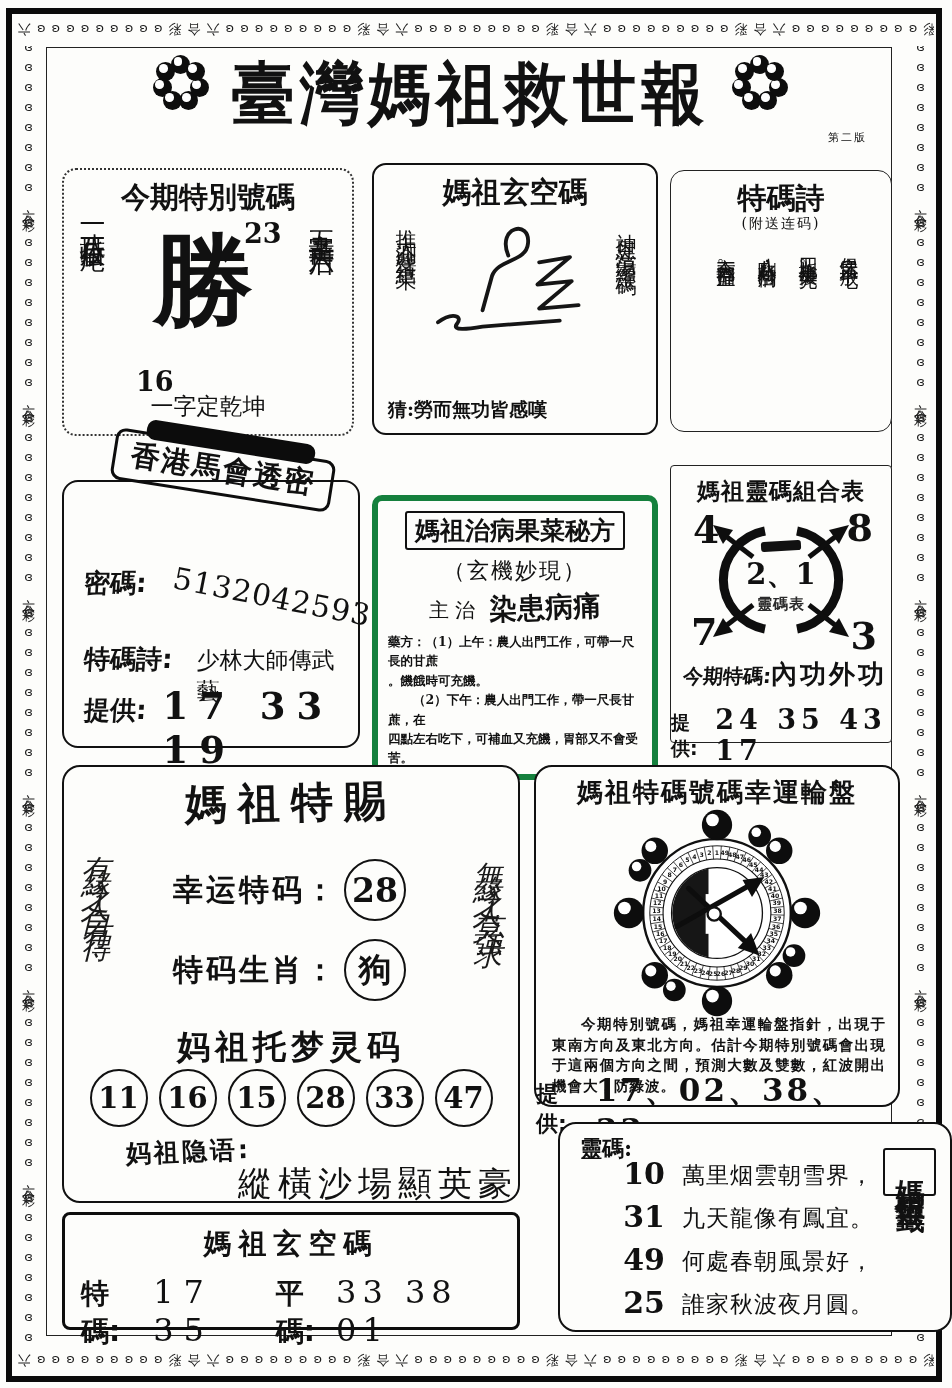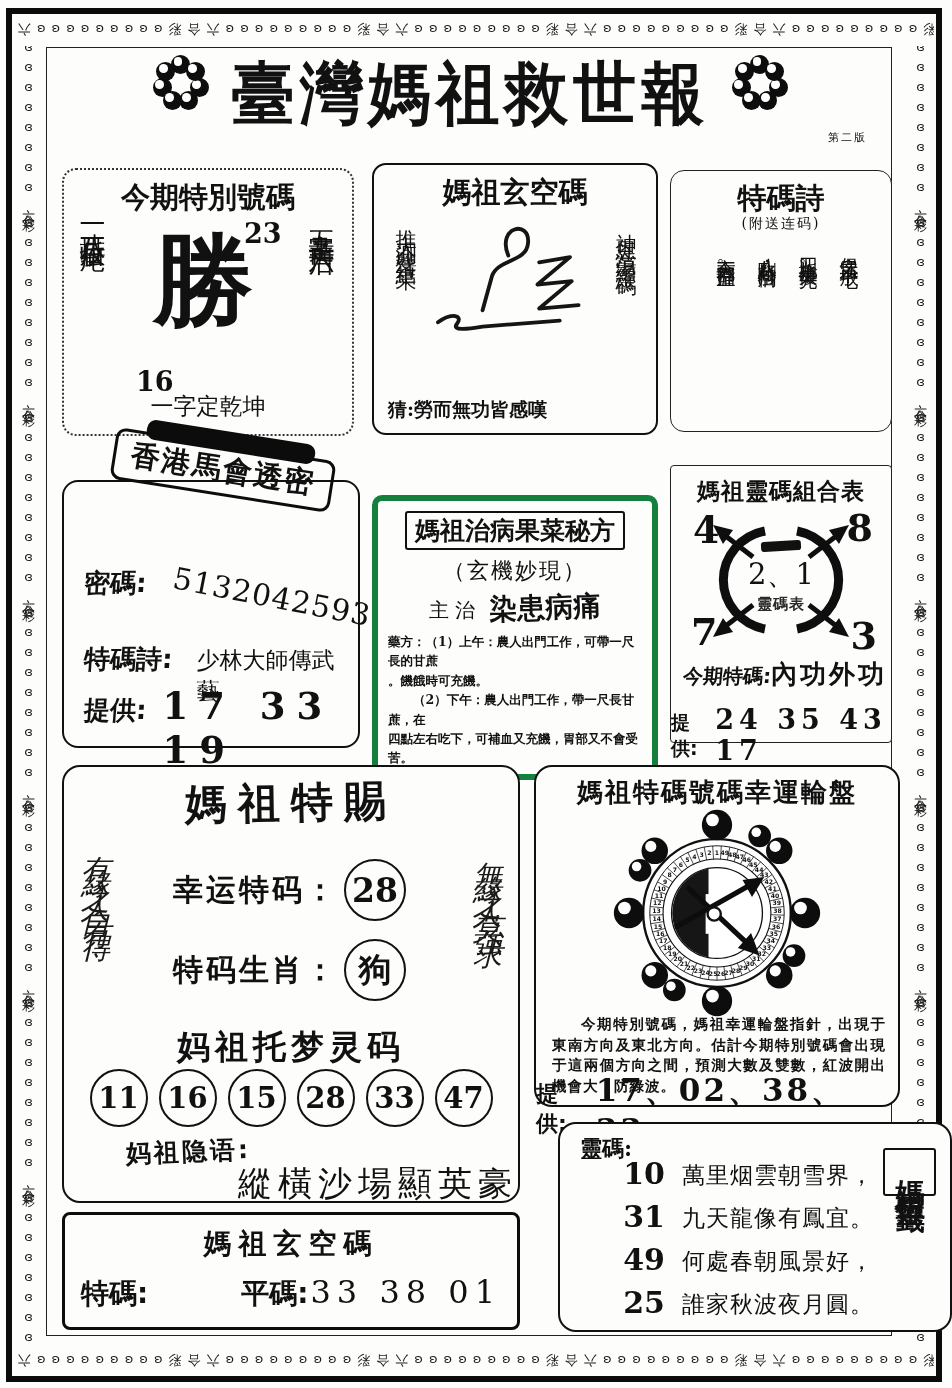--- a/index.html
+++ b/index.html
@@ -80,21 +80,21 @@
   .rc-body{margin:8px 10px 0;font-size:12.5px;font-weight:700;line-height:1.55;white-space:pre-line;}
 
   
   .box-combo{left:670px;top:465px;width:222px;height:278px;border:1.5px solid #222;border-radius:4px;}
   .cb-title{margin-top:10px;text-align:center;font-size:23px;font-weight:900;letter-spacing:1px;}
   .cb-diagram{position:relative;height:142px;margin-top:2px;}
   .cb-num{position:absolute;font-size:38px;font-weight:600;line-height:1;}
   .cb-tl{left:22px;top:2px;} .cb-tr{right:18px;top:0px;}
   .cb-bl{left:20px;bottom:0px;} .cb-br{right:14px;bottom:-4px;}
   .cb-svg{position:absolute;left:50%;top:6px;transform:translateX(-50%);}
-  .cb-center-main{position:absolute;left:50%;top:46px;transform:translateX(-50%);font-size:29px;font-weight:400;white-space:nowrap;}
+  .cb-center-main{position:absolute;left:50%;top:46px;transform:translateX(-50%);font-size:29px;font-weight:700;white-space:nowrap;}
   .cb-center-cap{position:absolute;left:50%;top:86px;transform:translateX(-50%);font-size:15px;font-weight:700;color:#2b2b2b;letter-spacing:1px;white-space:nowrap;}
   .cb-smudge{position:absolute;left:50%;top:32px;transform:translateX(-50%) rotate(-3deg);width:40px;height:10px;background:#111;border-radius:3px;}
   .cb-tema{margin-top:6px;padding-left:12px;display:flex;align-items:baseline;}
   .cb-tema-label{font-size:20px;font-weight:800;transform:skewX(-5deg);}
   .cb-tema-val{font-size:26px;font-weight:800;letter-spacing:3px;}
   .cb-prov{margin-top:12px;display:flex;justify-content:center;align-items:baseline;gap:10px;}
   .cb-prov-label{font-size:19px;font-weight:800;}
   .cb-prov-nums{font-size:27px;font-weight:700;letter-spacing:5px;}
 
   
@@ -440,20 +440,21 @@
     <div class="wh-prov">
       <span class="wh-prov-label">提供:</span>
       <span class="wh-prov-nums serif">17、02、38、33</span>
     </div>
   </div>
 
   <div class="box box-piancai">
     <div class="pc-title">媽祖玄空碼</div>
     <div class="pc-line">
       <span class="pc-label">特碼:</span>
+      <span class="pc-nums serif">17 35</span>
       <span class="pc-gap"></span>
       <span class="pc-label">平碼:</span>
       <span class="pc-nums serif" style="letter-spacing:6px;margin-left:2px">33 38 01</span>
     </div>
   </div>
 
   <div class="box box-lingma">
     <div class="lm-label serif">靈碼:</div>
     <div class="lm-num serif" style="top:32px">10</div>
     <div class="lm-verse serif" style="top:36px">萬里烟雲朝雪界，</div>

